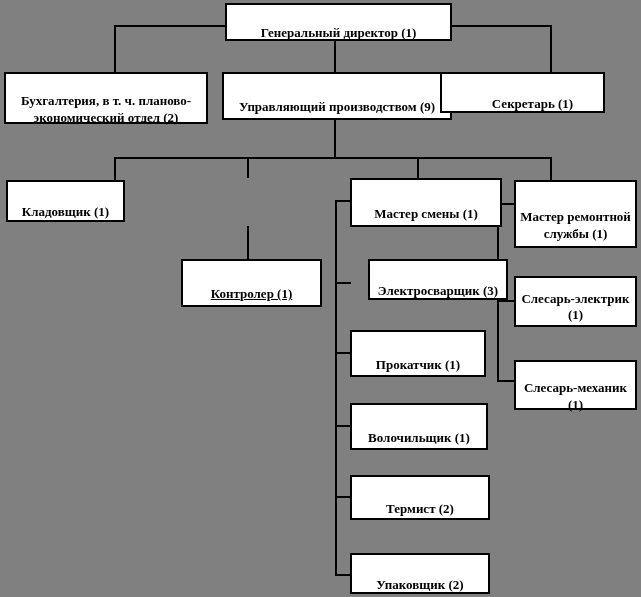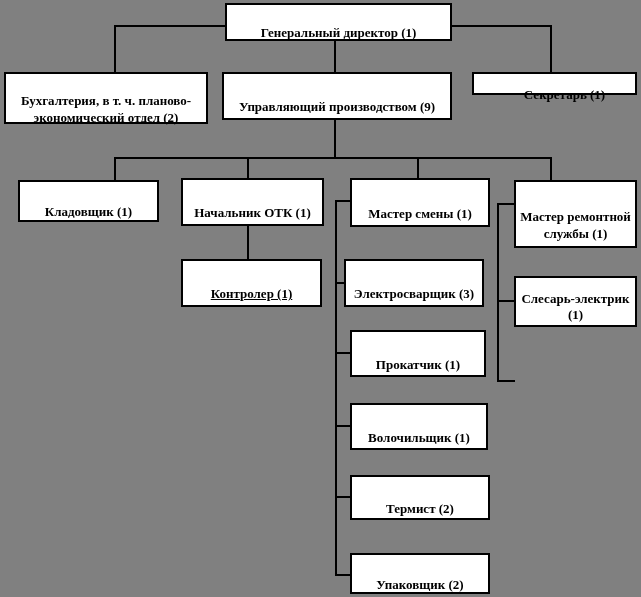--- a/index.html
+++ b/index.html
@@ -83,41 +83,38 @@
   </div>
 
   <div class="node" style="left:4px; top:72px; width:204px; height:52px;">
     <span>Бухгалтерия, в т. ч. планово-экономический отдел (2)</span>
   </div>
 
   <div class="node" style="left:222px; top:72px; width:230px; height:48px;">
     <span>Управляющий производством (9)</span>
   </div>
 
-  <div class="node" style="left:472px; top:72px; width:165px; height:23px;padding-left:24px;">
+  <div class="node" style="left:440px; top:72px; width:165px; height:41px;padding-left:24px;">
     <span>Секретарь (1)</span>
   </div>
 
-  <div class="node" style="left:18px; top:180px; width:141px; height:42px;">
+  <div class="node" style="left:6px; top:180px; width:119px; height:42px;">
     <span>Кладовщик (1)</span>
   </div>
 
-  <div class="node" style="left:181px; top:178px; width:143px; height:48px;">
-    <span>Начальник ОТК (1)</span>
-  </div>
 
   <div class="node" style="left:181px; top:259px; width:141px; height:48px;text-decoration:underline;">
     <span>Контролер (1)</span>
   </div>
 
-  <div class="node" style="left:350px; top:178px; width:140px; height:49px;">
+  <div class="node" style="left:350px; top:178px; width:152px; height:49px;">
     <span>Мастер смены (1)</span>
   </div>
 
-  <div class="node" style="left:344px; top:259px; width:140px; height:48px;">
+  <div class="node" style="left:368px; top:259px; width:140px; height:41px;">
     <span>Электросварщик (3)</span>
   </div>
 
   <div class="node" style="left:350px; top:330px; width:136px; height:47px;">
     <span>Прокатчик (1)</span>
   </div>
 
   <div class="node" style="left:350px; top:403px; width:138px; height:47px;">
     <span>Волочильщик (1)</span>
   </div>
@@ -131,14 +128,17 @@
   </div>
 
   <div class="node" style="left:514px; top:180px; width:123px; height:68px;">
     <span>Мастер ремонтной службы (1)</span>
   </div>
 
   <div class="node" style="left:514px; top:276px; width:123px; height:51px;align-items:flex-end;">
     <span>Слесарь-электрик (1)</span>
   </div>
 
+  <div class="node" style="left:514px; top:360px; width:123px; height:50px;">
+    <span>Слесарь-механик (1)</span>
+  </div>
 
 </div>
 
 </body></html>

